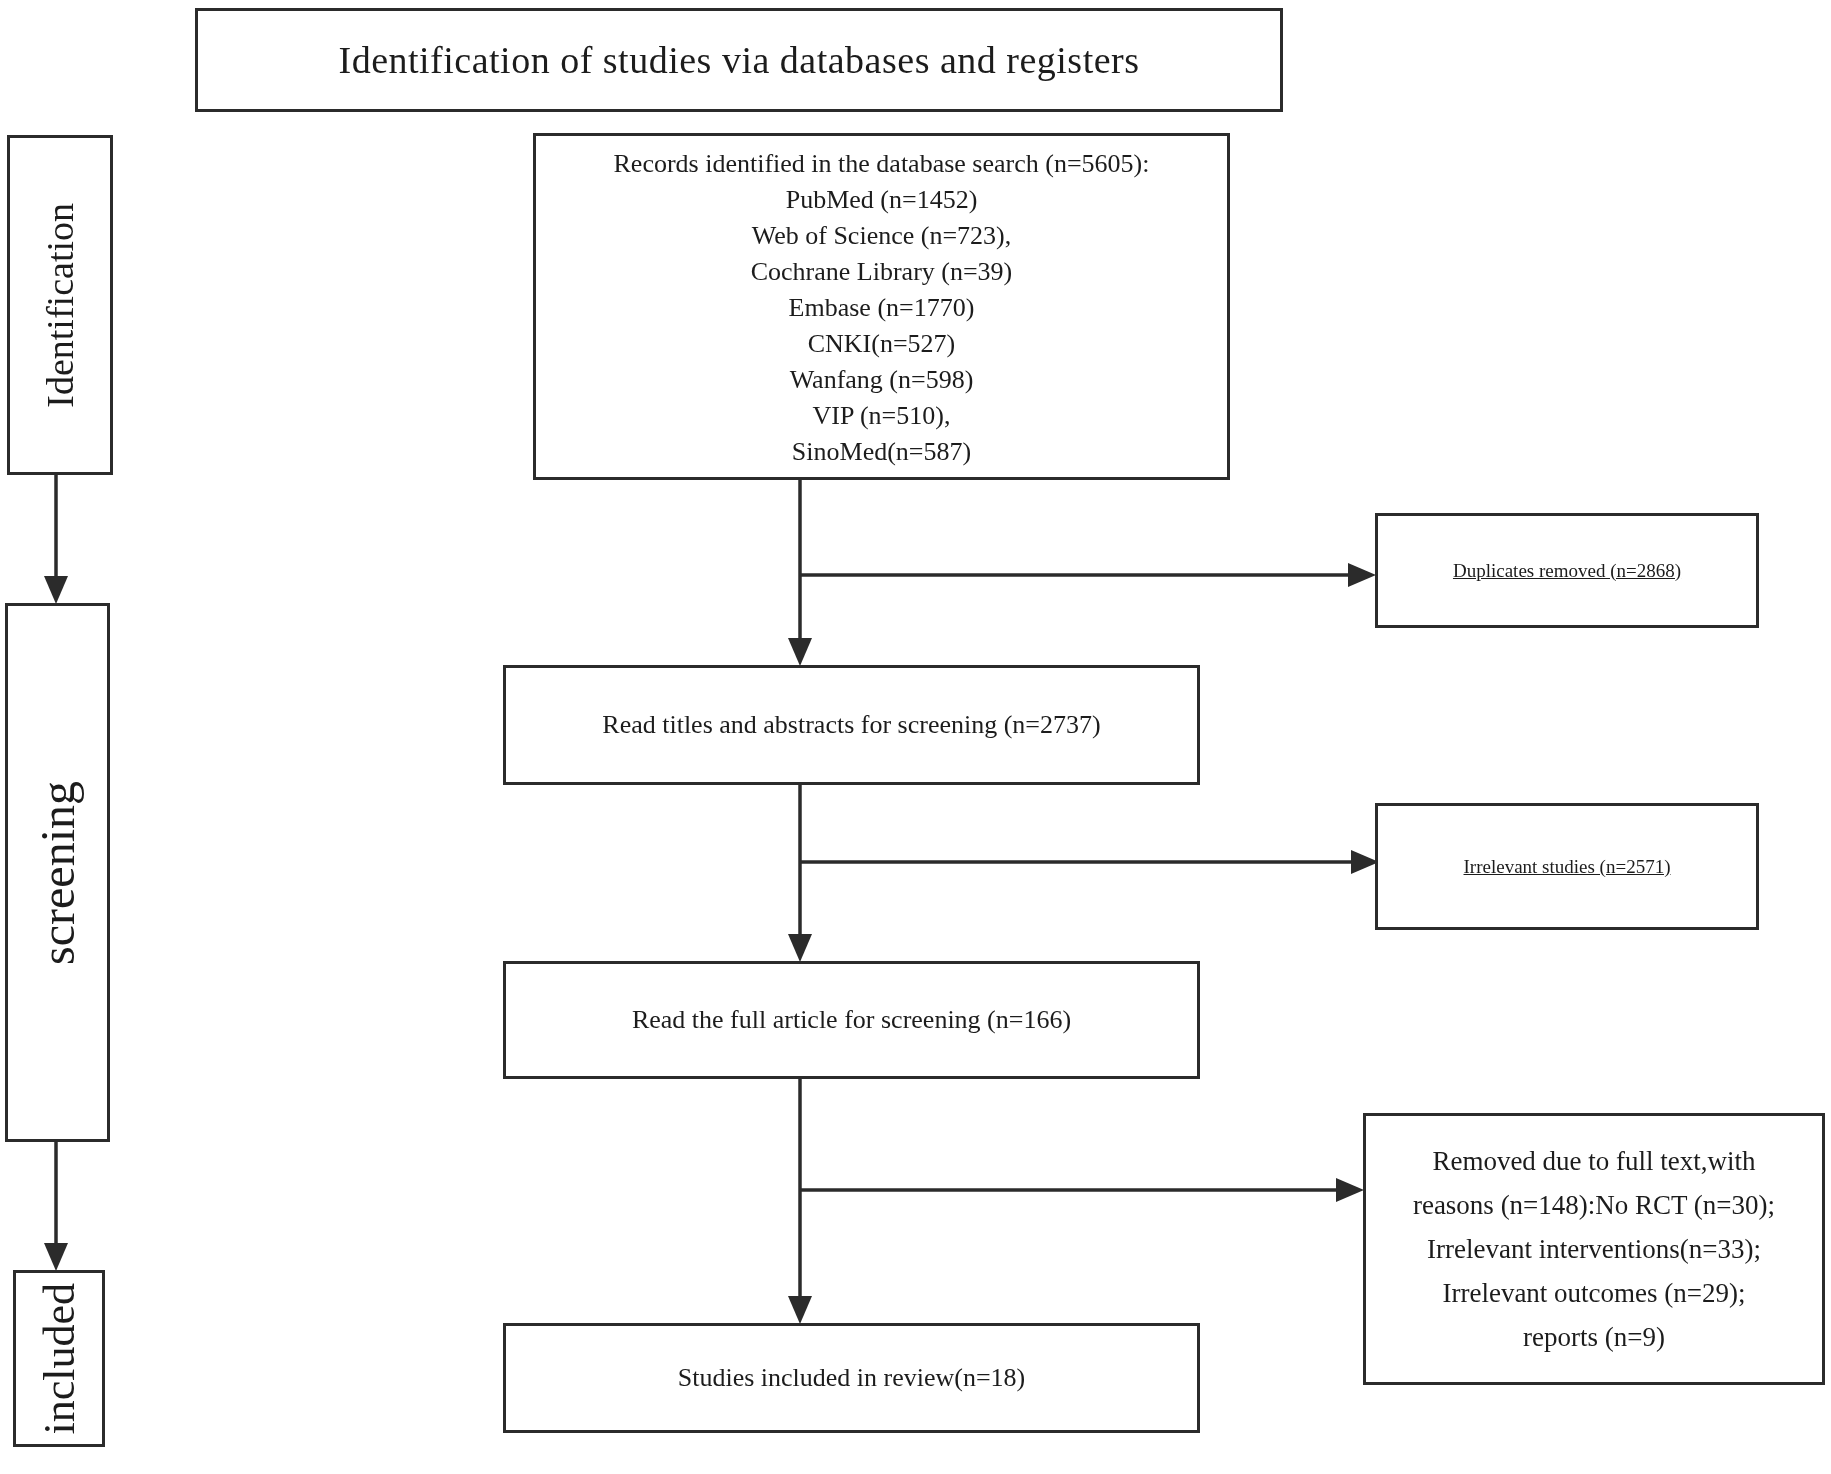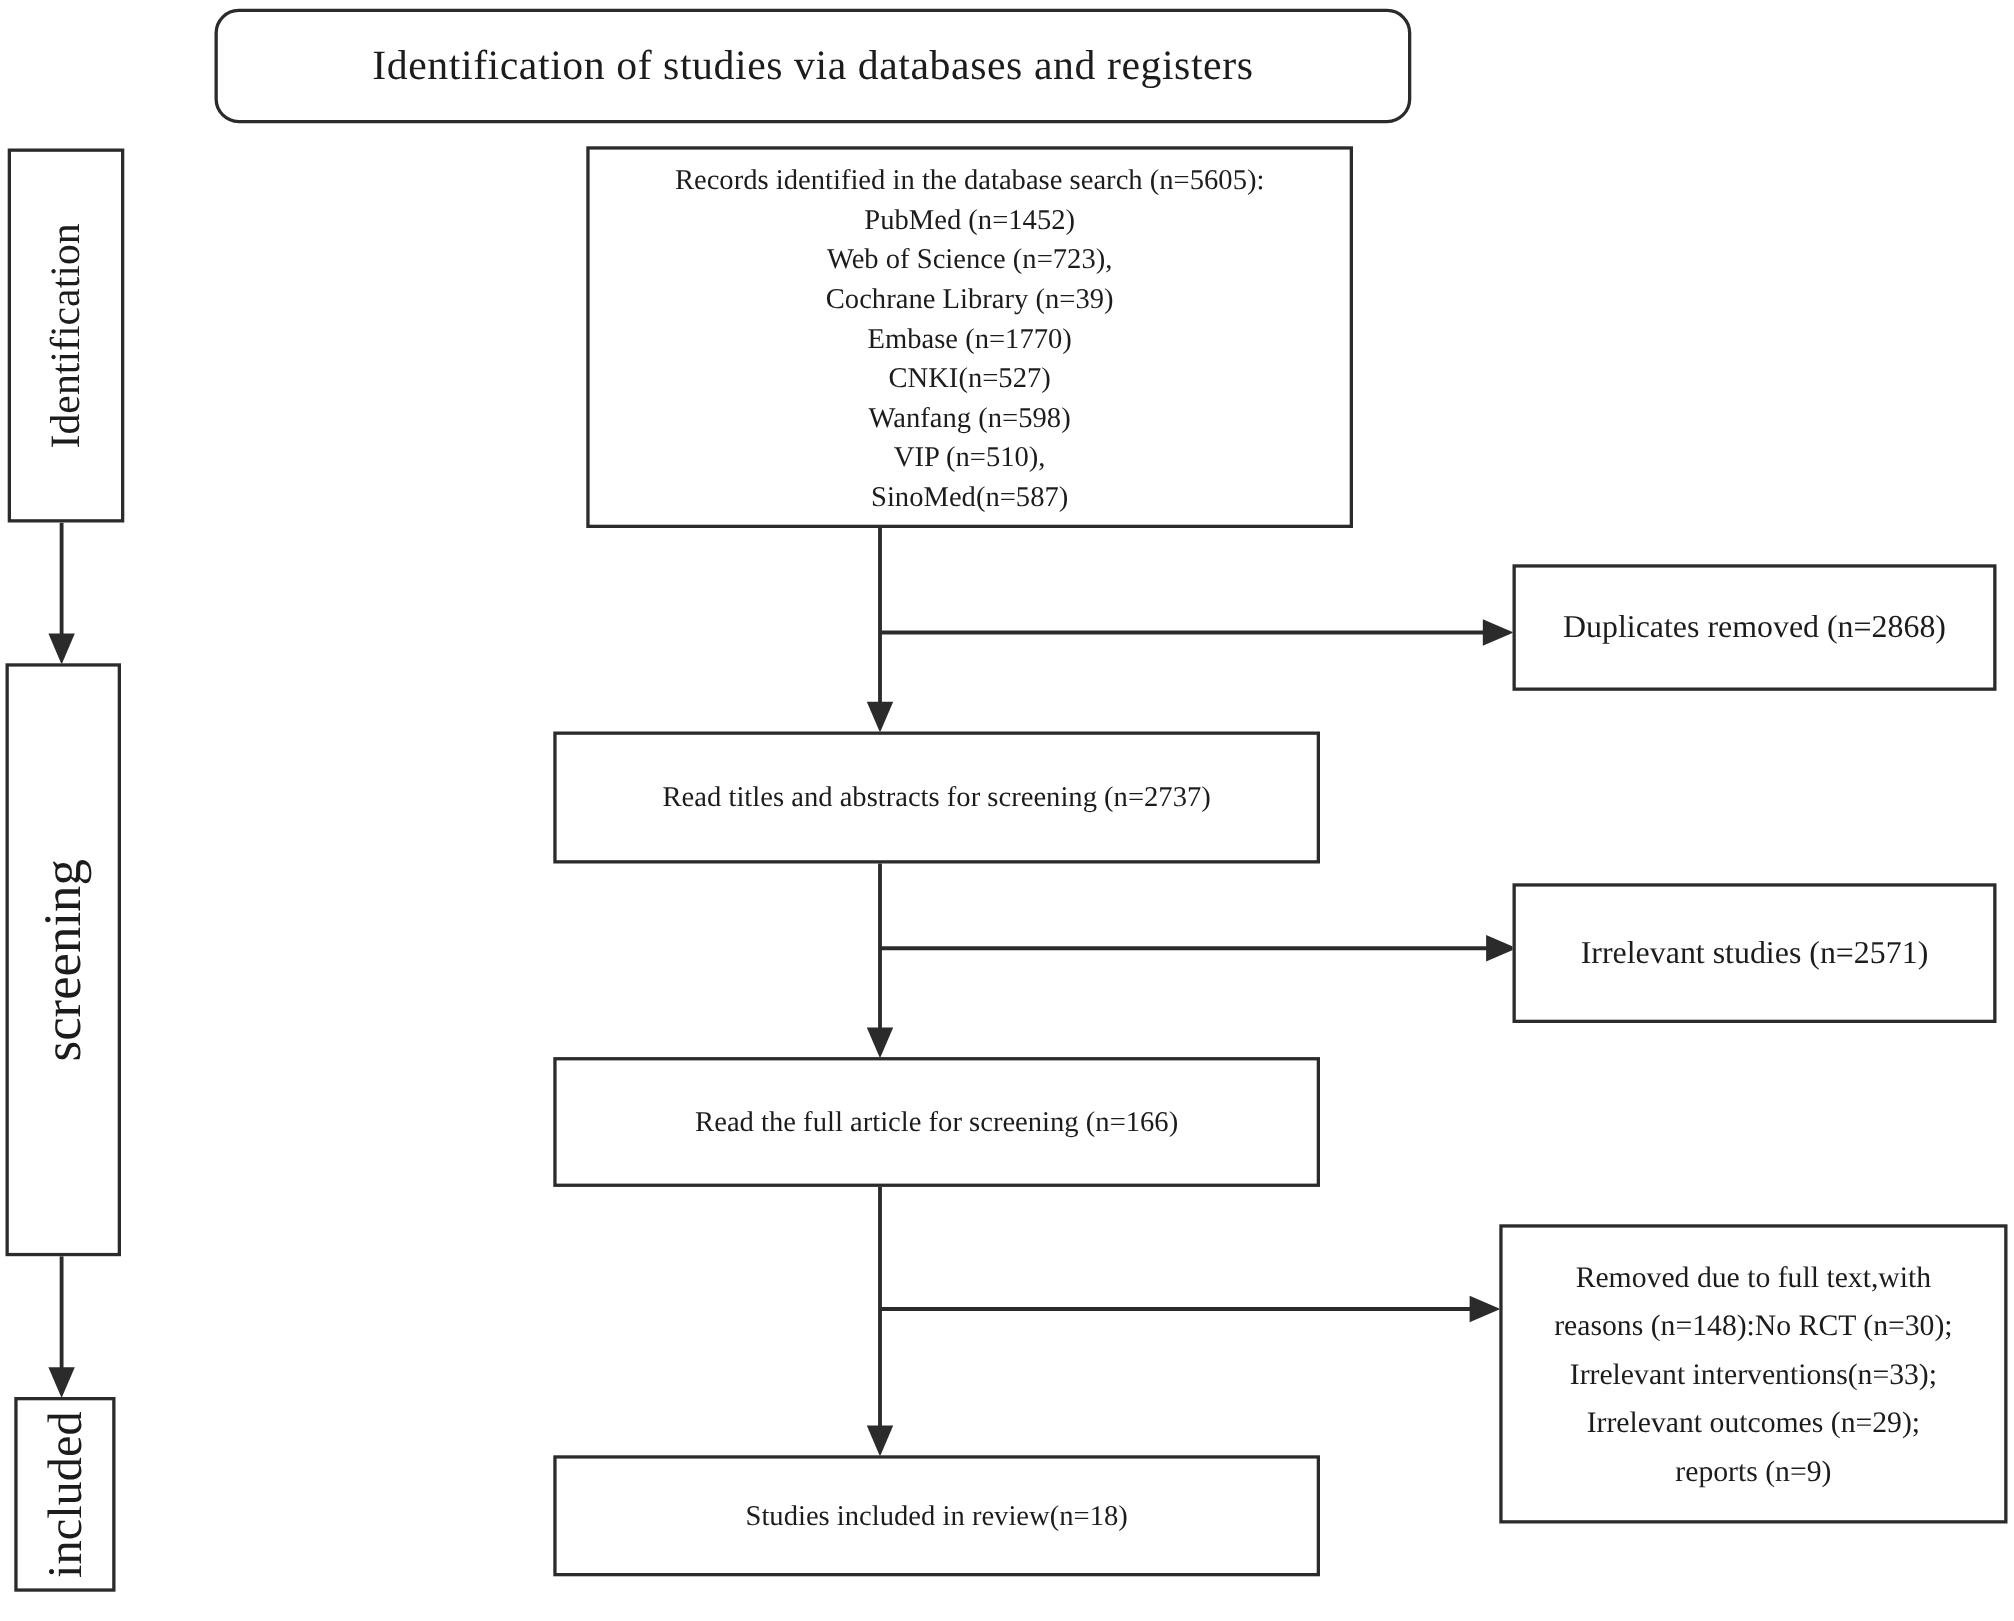--- a/index.html
+++ b/index.html
@@ -23,36 +23,35 @@
     box-sizing: border-box;
     display: flex;
     align-items: center;
     justify-content: center;
     text-align: center;
   }
   .title-box {
     left: 195px; top: 8px; width: 1088px; height: 104px;
     font-size: 38px;
     letter-spacing: 0.5px;
-    border-radius: 22px;
   }
   .records-box {
     left: 503px; top: 133px; width: 697px; height: 347px;
     flex-direction: column;
     justify-content: flex-start;
     padding-top: 10px;
     font-size: 26px;
     margin-left: 30px;
   }
   .records-box .line { line-height: 36px; white-space: nowrap; }
   .mid-box { left: 503px; width: 697px; font-size: 26px; }
   .read-titles-box { top: 665px; height: 120px; }
   .read-full-box  { top: 961px; height: 118px; }
   .included-studies-box { top: 1323px; height: 110px; }
-  .right-box { left: 1375px; width: 440px; font-size: 29px; }
+  .right-box { left: 1375px; width: 384px; font-size: 19px; text-decoration: underline; }
   .duplicates-box { top: 513px; height: 115px; }
   .irrelevant-box { top: 803px; height: 127px; }
   .removed-box {
     left: 1363px; top: 1113px; width: 462px; height: 272px;
     flex-direction: column;
     font-size: 27px;
   }
   .removed-box .line { line-height: 44px; white-space: nowrap; }
   .side-box {
     flex-direction: row;

